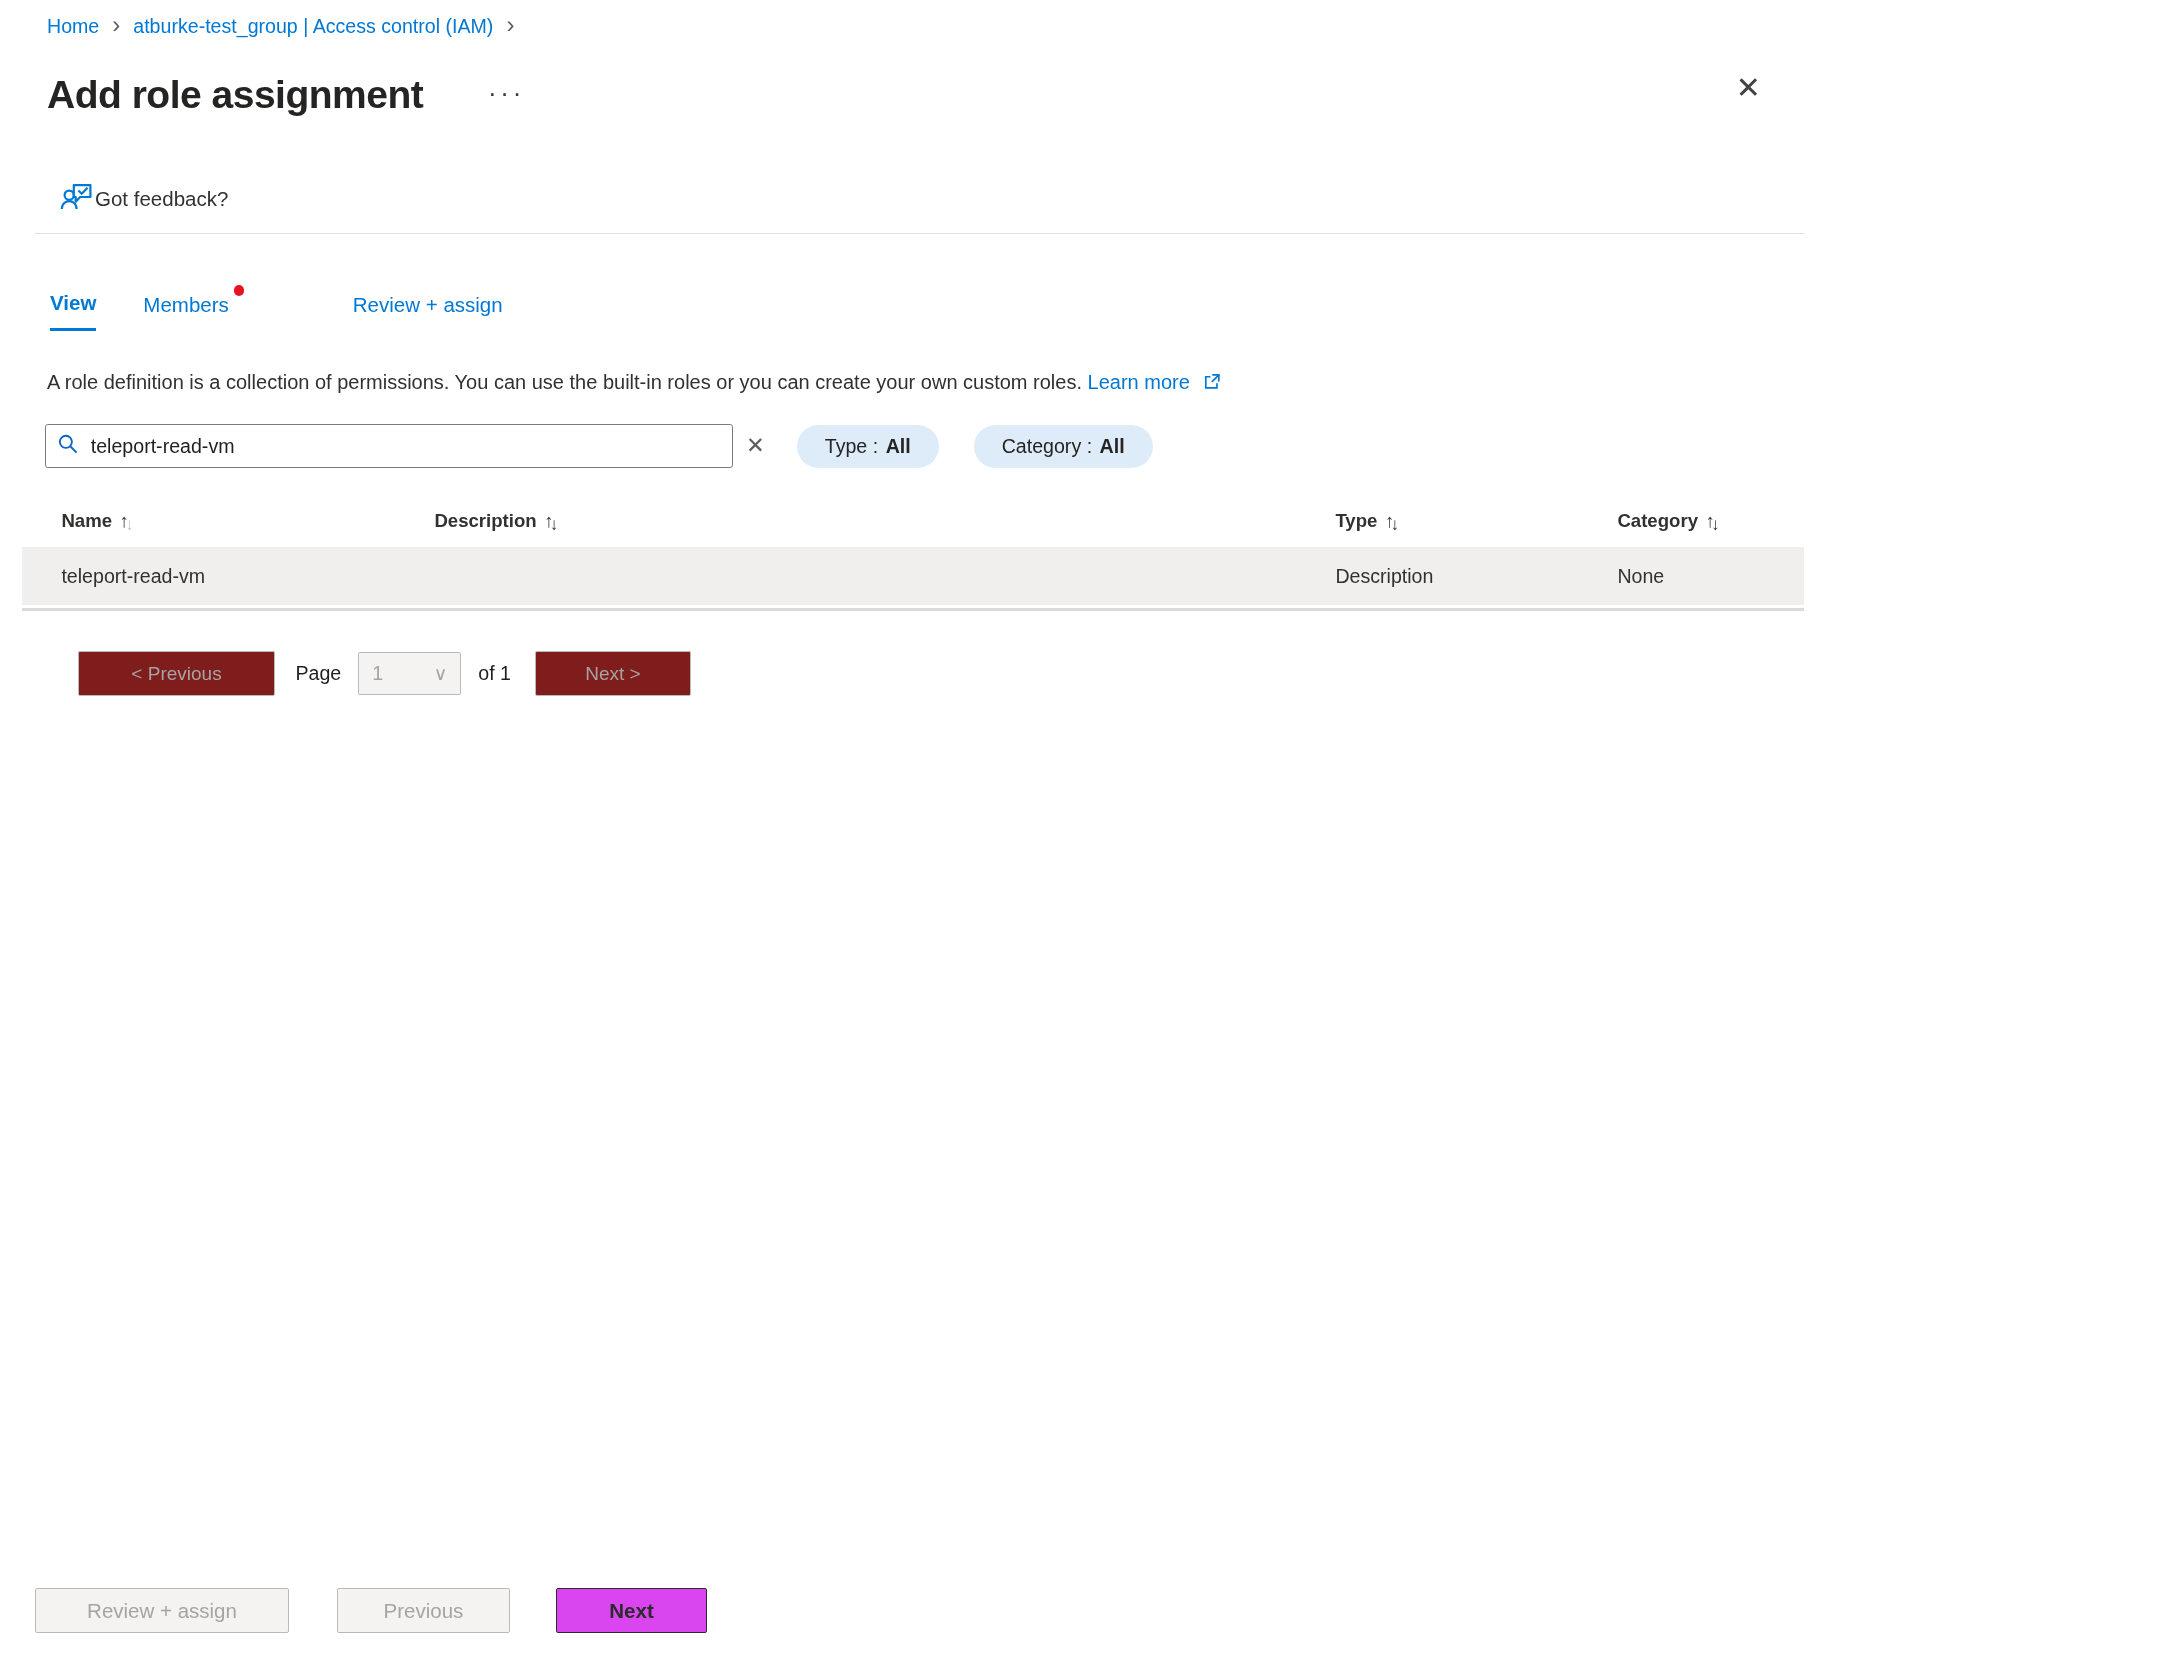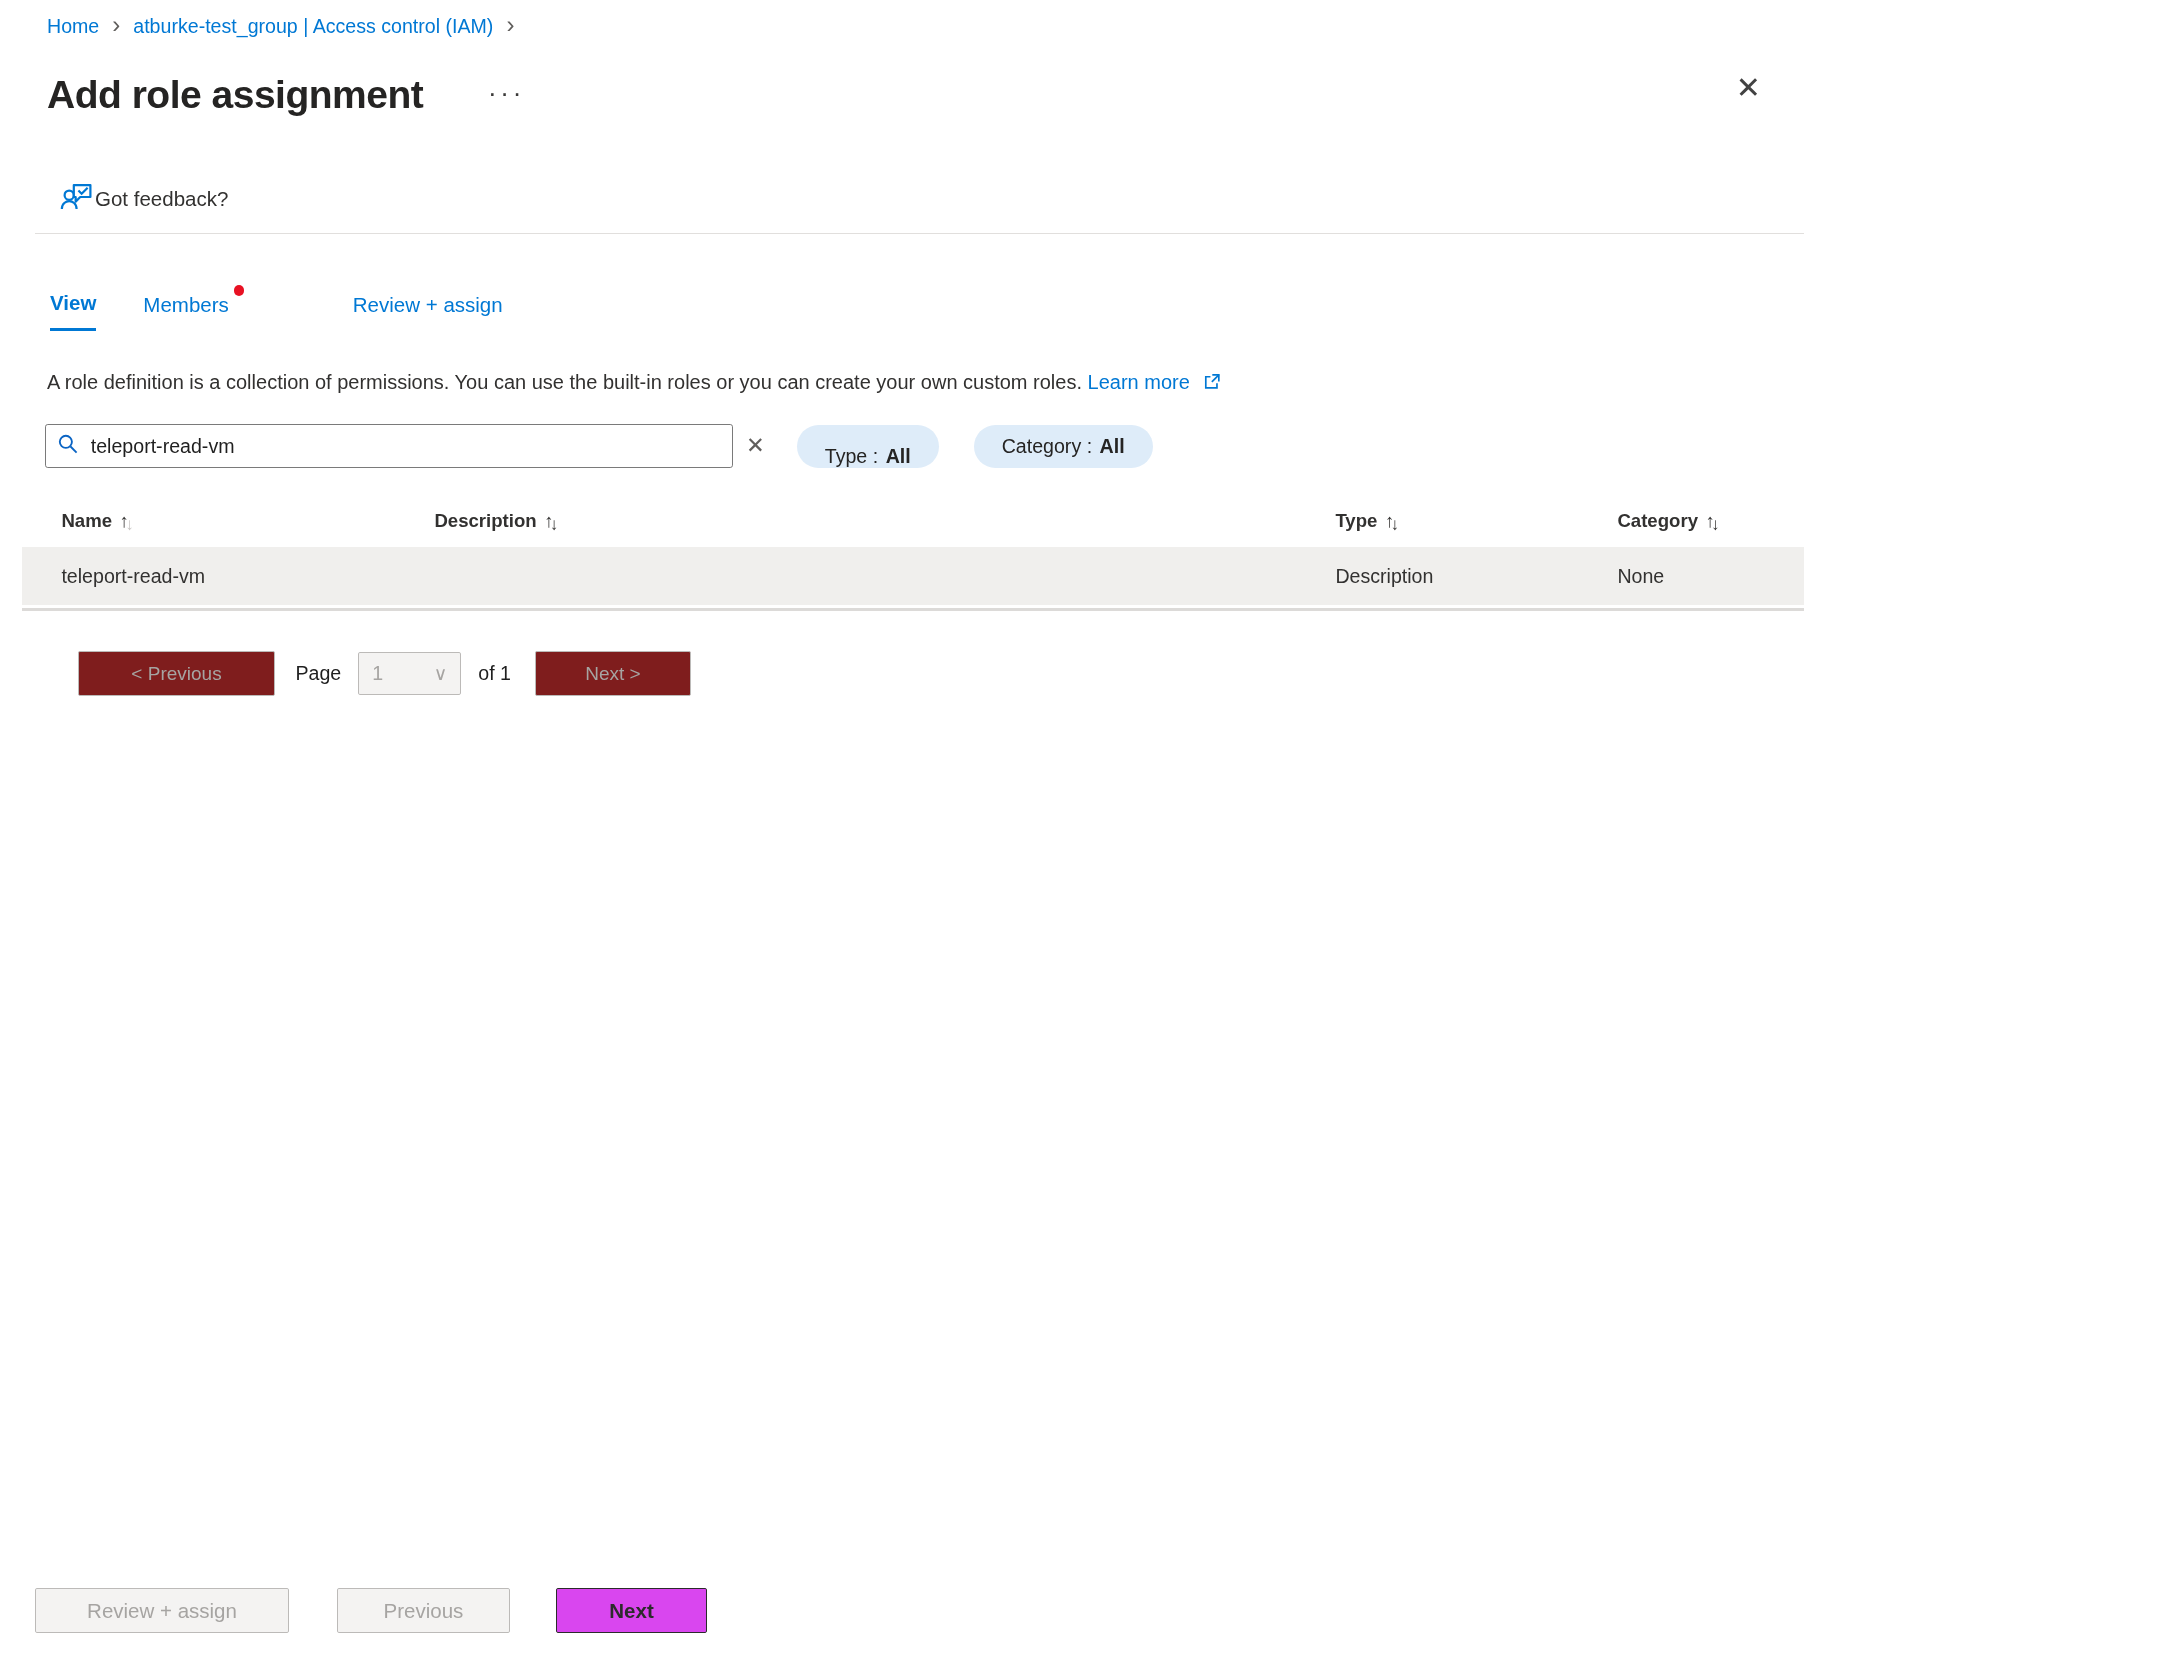--- a/index.html
+++ b/index.html
@@ -39,21 +39,21 @@
   .description { position:absolute; top:371px; left:47px; font-size:20px; color:#323130; white-space:nowrap; }
   .description a { color:#0078d4; text-decoration:none; cursor:pointer; }
   .ext-icon { display:inline-block; margin-left:7.5px; position:relative; top:1.9px; }
 
   
   .search-row { position:absolute; top:424px; left:45px; display:flex; align-items:center; }
   .search-box { width:688px; height:44px; border:0.9px solid #7a7a7a; border-radius:2.8px; display:flex; align-items:center; padding:0 11.2px; background:#fff; }
   .search-box input { border:none; outline:none; flex:1; font-size:19.6px; font-family:inherit; color:#1f1f1f; margin-left:11.2px; background:transparent; }
   .clear-btn { background:none; border:none; font-family:inherit; font-size:22.4px; color:#605e5c; margin-left:13px; cursor:pointer; line-height:22.4px; }
   .pill { height:43px; border-radius:21.4px; background:#deecf9; display:flex; align-items:center; padding:0 28px; font-size:19.6px; color:#252423; cursor:pointer; border:none; font-family:inherit; }
-  .pill.first { margin-left:32px;align-items:flex-end; }
+  .pill.first { margin-left:32px; }
   .pill.second { margin-left:35px; }
   .pill b { margin-left:7.5px; font-weight:700; }
 
   
   .table { position:absolute; top:503px; left:22.4px; width:2137px; }
   .grid-row { display:grid; grid-template-columns:373px 901px 282px 280px auto; padding-left:39px; align-items:center; }
   .thead { height:35px; margin-bottom:9.3px; }
   .th { font-size:18.6px; font-weight:700; color:#323130; display:flex; align-items:center; gap:7.5px; cursor:pointer; }
   .sort-up { font-size:18.6px; color:#323130; font-weight:400; }
   .sort-down { font-size:17px; color:#323130; font-weight:400; position:relative; top:3.7px; margin-left:-3.7px; }

